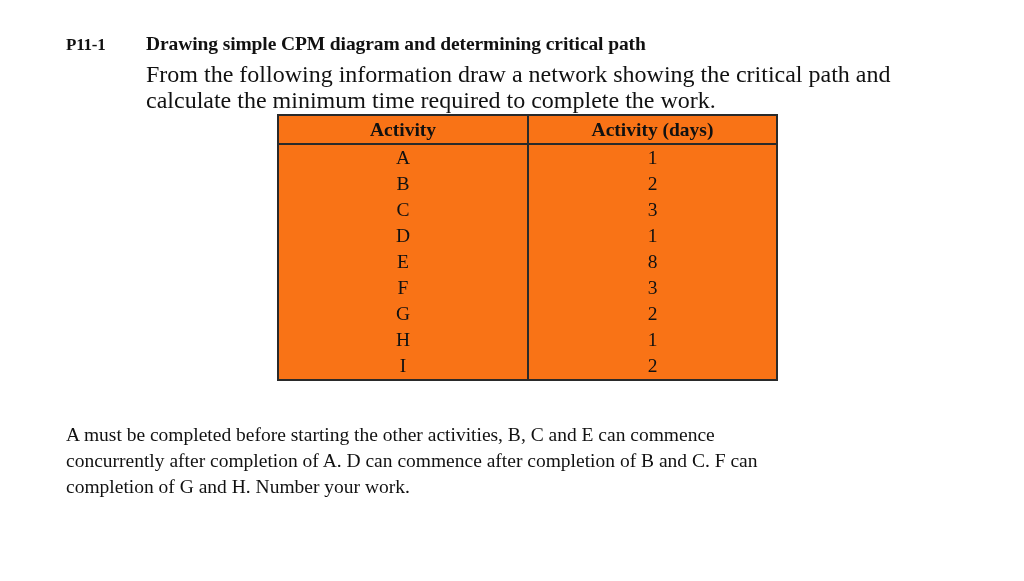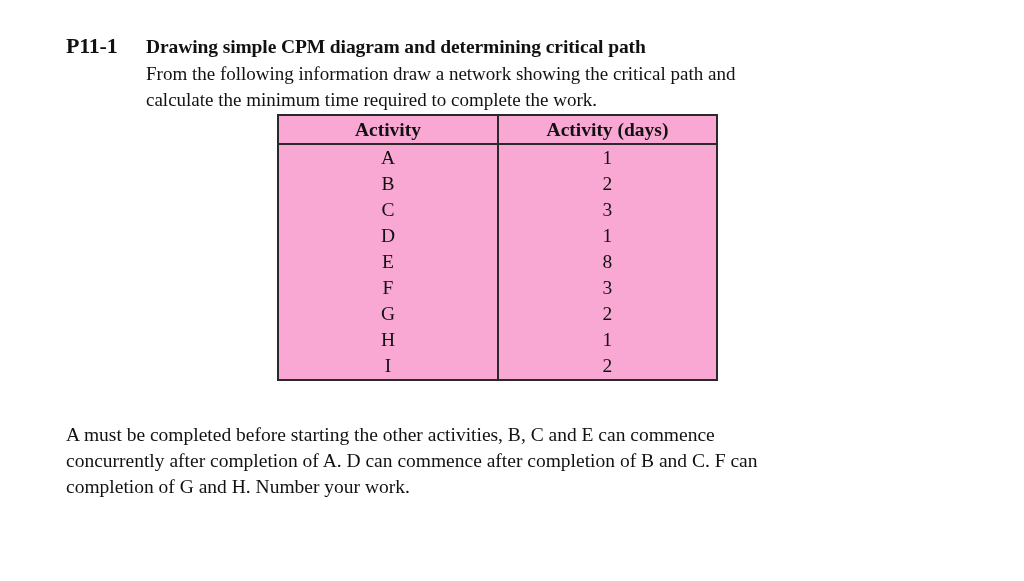--- a/index.html
+++ b/index.html
@@ -25,58 +25,58 @@
   .problem-head {
     position: absolute;
     left: 66px;
     top: 33px;
     width: 880px;
     display: flex;
     align-items: baseline;
   }
   .problem-number {
     font-weight: bold;
-    font-size: 22px;
+    font-size: 17px;
     letter-spacing: -0.2px;
     width: 80px;
     flex: 0 0 80px;
     white-space: nowrap;
   }
   .problem-title {
     font-weight: bold;
     font-size: 19.5px;
     letter-spacing: -0.1px;
     white-space: nowrap;
     text-align: center;
   }
 
   
   .intro {
     position: absolute;
     left: 146px;
     top: 61px;
     width: 786px;
-    font-size: 19px;
+    font-size: 24px;
     line-height: 26px;
     text-align: justify;
     text-justify: inter-word;
   }
   .intro .lastline {
     text-align: left;
   }
 
   
   .activity-table {
     position: absolute;
     left: 277px;
     top: 114px;
-    width: 441px;
+    width: 501px;
     border-collapse: collapse;
     border: 2px solid #2a2a2a;
-    background: #f9a8d4;
+    background: #f97316;
   }
   .activity-table th,
   .activity-table td {
     text-align: center;
     font-size: 19.5px;
     padding: 0;
     border: 0;
   }
   .activity-table thead th {
     font-weight: bold;

